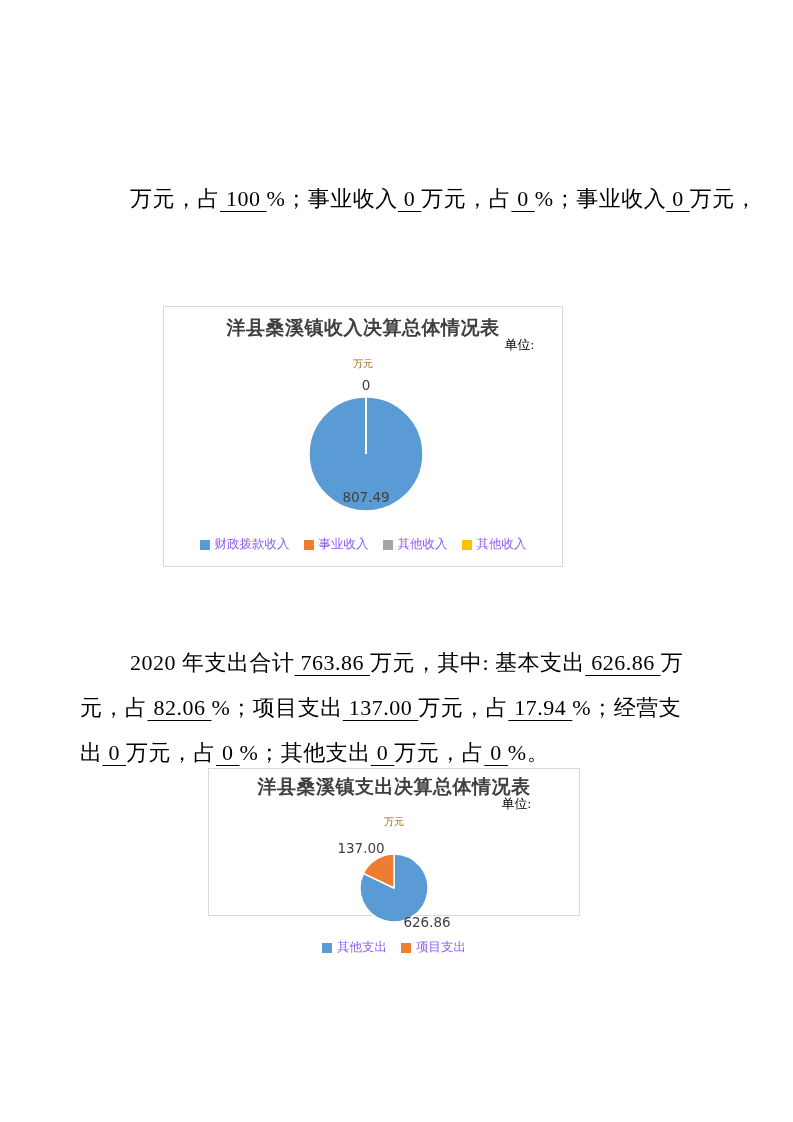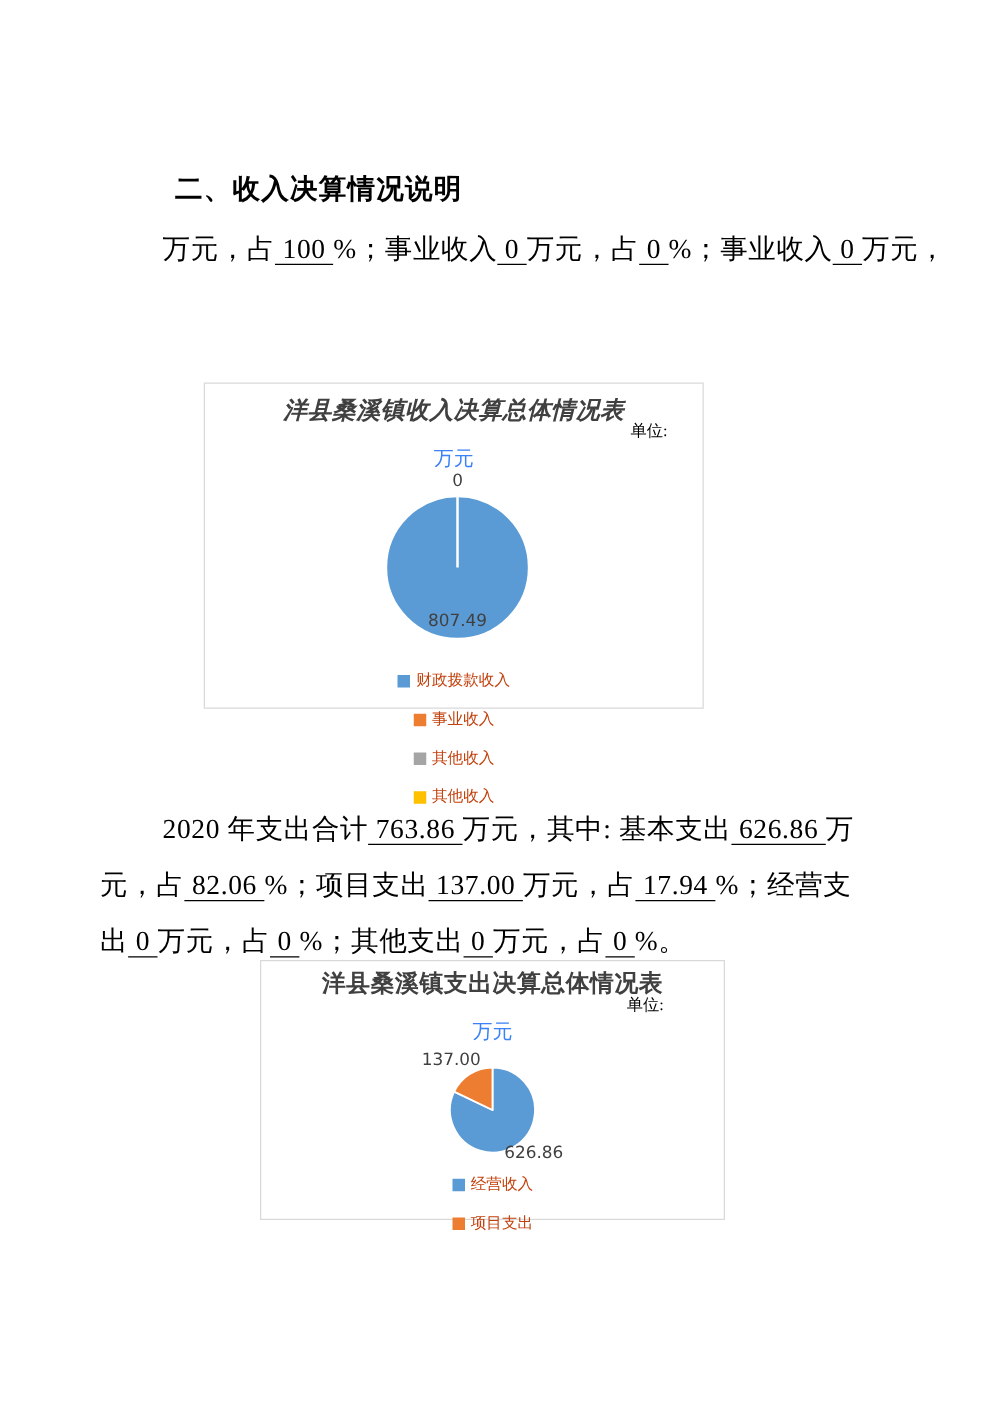--- a/index.html
+++ b/index.html
@@ -38,21 +38,21 @@
     text-underline-offset: 5px;
     text-decoration-thickness: 1.2px;
   }
   .chart-box {
     position: absolute;
     background: #ffffff;
     border: 1.5px solid #d9d9d9;
     box-sizing: border-box;
   }
   #chart1 { left: 163px; top: 306px; width: 400px; height: 261px; }
-  #chart2 { left: 208px; top: 768px; width: 372px; height: 208px; }
+  #chart2 { left: 208px; top: 768px; width: 372px; height: 148px; }
   .chart-title {
     position: absolute;
     left: 0; right: 0;
     text-align: center;
     font-family: "DejaVu Sans", "Liberation Sans", sans-serif;
     font-weight: 700;
     font-size: 19px;
     color: #404040;
     letter-spacing: 0.5px;
     white-space: nowrap;
@@ -60,61 +60,59 @@
   .chart-unit-label {
     position: absolute;
     font-size: 13px;
     color: #000000;
     white-space: nowrap;
   }
   .chart-unit-value {
     position: absolute;
     left: 0; right: 0;
     text-align: center;
-    font-size: 16px;
-    color: #3b82f6;
+    font-size: 10px;
+    color: #a16207;
   }
   .data-label {
     position: absolute;
     text-align: center;
     font-family: "DejaVu Sans", "Liberation Sans", sans-serif;
     font-size: 13.5px;
     color: #404040;
     width: 80px;
     z-index: 2;
   }
   .pie-svg { position: absolute; z-index: 1; }
   .legend {
     position: absolute;
     left: 0; right: 0;
     display: flex;
     justify-content: center;
     align-items: center;
     gap: 14px;
     font-size: 12.5px;
-    color: #c2410c;
+    color: #8b5cf6;
     font-family: "DejaVu Sans", "Liberation Sans", sans-serif;
-    flex-direction: column;
   }
   .legend-item { display: flex; align-items: center; gap: 5px; white-space: nowrap; }
   .legend-swatch { width: 10px; height: 10px; display: inline-block; }
 </style>
 </head>
 <body>
 
 <div class="page">
 
-  <div class="sec-heading" style="top:136px;">二、收入决算情况说明</div>
 
   <div class="para" style="top:176px;">
       <div class="line"><span>万元，占</span><span class="u">&nbsp;100&nbsp;</span><span>%；事业收入</span><span class="u">&nbsp;0&nbsp;</span><span>万元，占</span><span class="u">&nbsp;0&nbsp;</span><span>%；事业收入</span><span class="u">&nbsp;0&nbsp;</span><span>万元，</span></div>
     </div>
 
   <div id="chart1" class="chart-box">
-    <div class="chart-title" style="top:8px;font-style:italic;">洋县桑溪镇收入决算总体情况表</div>
+    <div class="chart-title" style="top:8px;">洋县桑溪镇收入决算总体情况表</div>
     <div class="chart-unit-label" style="right:28px; top:29px;">单位:</div>
     <div class="chart-unit-value" style="top:50px;">万元</div>
 
     <div class="data-label" style="left:162px; top:70px;">0</div>
 
     <svg class="pie-svg" style="left:142px; top:87px;" width="120" height="120" viewBox="0 0 120 120">
       <circle cx="60" cy="60" r="57" stroke="#ffffff" stroke-width="1.5" fill="#5B9BD5"></circle>
       <line x1="60" y1="60" x2="60" y2="3" stroke="#ffffff" stroke-width="2"></line>
     </svg>
 
@@ -157,21 +155,21 @@
     <svg class="pie-svg" style="left:147px; top:81px;" width="76" height="76" viewBox="0 0 76 76">
       <path d="M38 38 L38 4 A34 34 0 1 1 7.32 23.36 Z" stroke="#ffffff" stroke-width="1.5" stroke-linejoin="round" fill="#5B9BD5"></path>
       <path d="M38 38 L7.32 23.36 A34 34 0 0 1 38 4 Z" stroke="#ffffff" stroke-width="1.5" stroke-linejoin="round" fill="#ED7D31"></path>
     </svg>
 
     <div class="data-label" style="left:178px; top:145px;">626.86</div>
 
     <div class="legend" style="top:170px;">
       <div class="legend-item">
         <span class="legend-swatch" style="background-color: rgb(91, 155, 213);"></span>
-        <span>经营收入</span>
+        <span>其他支出</span>
       </div>
       <div class="legend-item">
         <span class="legend-swatch" style="background-color: rgb(237, 125, 49);"></span>
         <span>项目支出</span>
       </div>
     </div>
   </div>
 
 </div>
 

